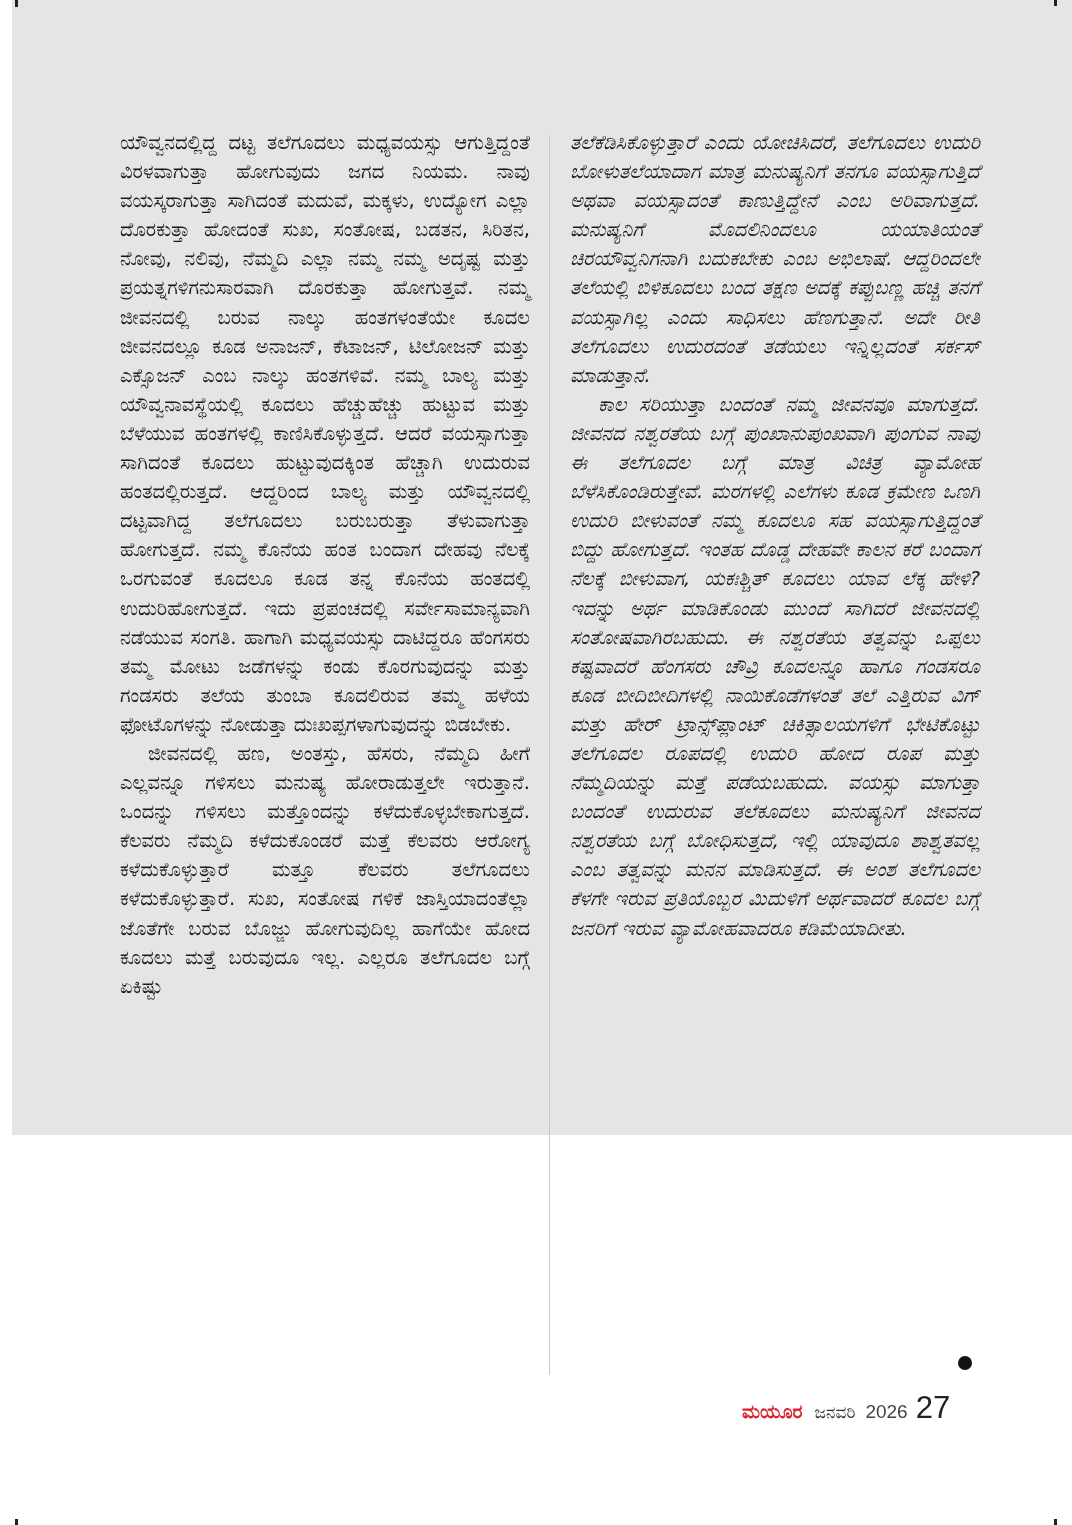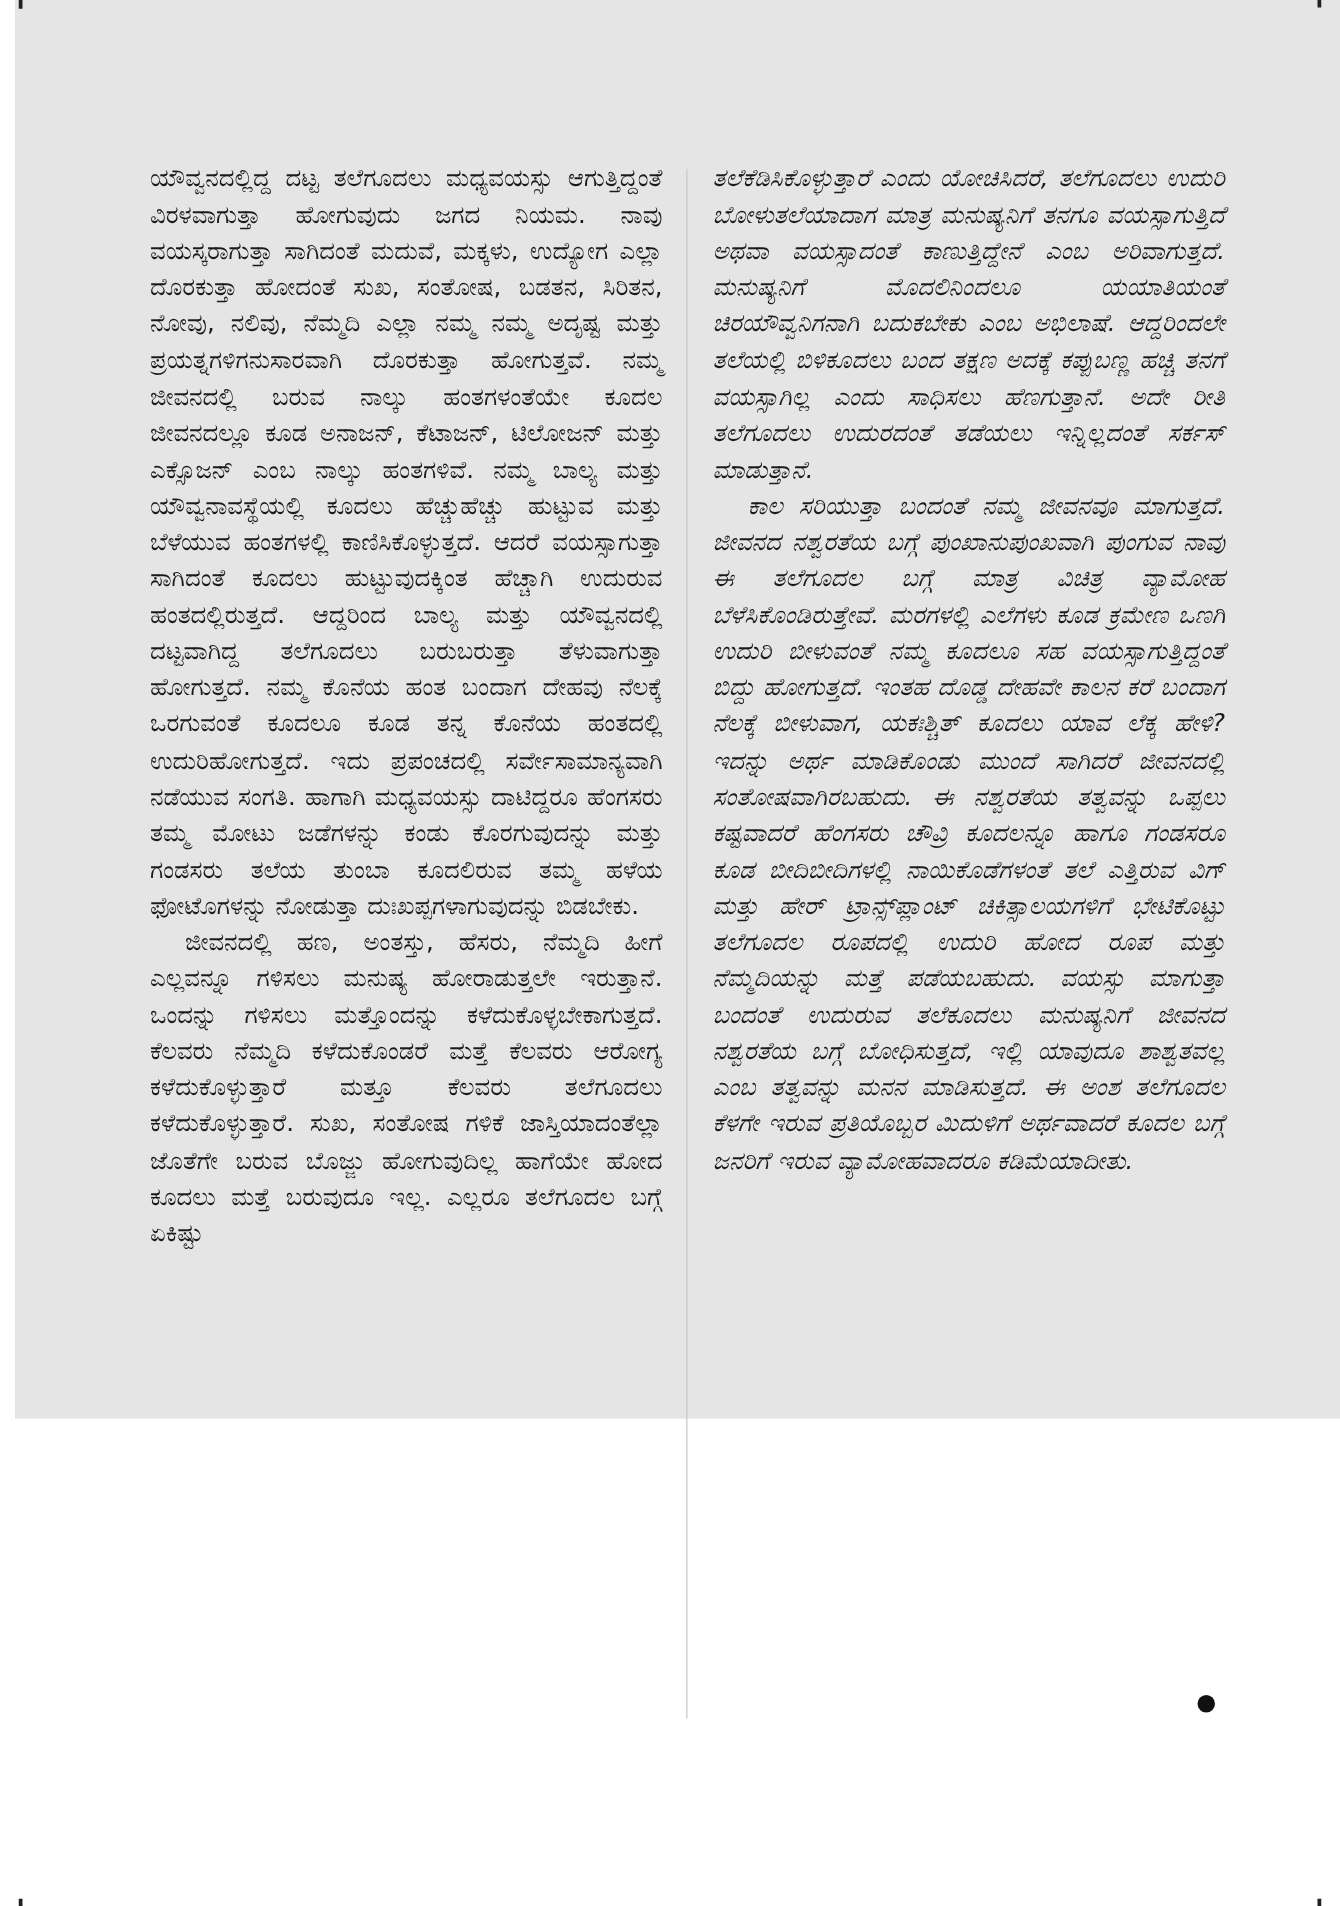--- a/index.html
+++ b/index.html
@@ -42,13 +42,19 @@
 
   <div class="divider"></div>
 
   <div class="column right">
     <p class="para">ತಲೆಕೆಡಿಸಿಕೊಳ್ಳುತ್ತಾರೆ ಎಂದು ಯೋಚಿಸಿದರೆ, ತಲೆಗೂದಲು ಉದುರಿ ಬೋಳುತಲೆಯಾದಾಗ ಮಾತ್ರ ಮನುಷ್ಯನಿಗೆ ತನಗೂ ವಯಸ್ಸಾಗುತ್ತಿದೆ ಅಥವಾ ವಯಸ್ಸಾದಂತೆ ಕಾಣುತ್ತಿದ್ದೇನೆ ಎಂಬ ಅರಿವಾಗುತ್ತದೆ. ಮನುಷ್ಯನಿಗೆ ಮೊದಲಿನಿಂದಲೂ ಯಯಾತಿಯಂತೆ ಚಿರಯೌವ್ವನಿಗನಾಗಿ ಬದುಕಬೇಕು ಎಂಬ ಅಭಿಲಾಷೆ. ಆದ್ದರಿಂದಲೇ ತಲೆಯಲ್ಲಿ ಬಿಳಿಕೂದಲು ಬಂದ ತಕ್ಷಣ ಅದಕ್ಕೆ ಕಪ್ಪುಬಣ್ಣ ಹಚ್ಚಿ ತನಗೆ ವಯಸ್ಸಾಗಿಲ್ಲ ಎಂದು ಸಾಧಿಸಲು ಹೆಣಗುತ್ತಾನೆ. ಅದೇ ರೀತಿ ತಲೆಗೂದಲು ಉದುರದಂತೆ ತಡೆಯಲು ಇನ್ನಿಲ್ಲದಂತೆ ಸರ್ಕಸ್ ಮಾಡುತ್ತಾನೆ.</p>
     <p class="para indent">ಕಾಲ ಸರಿಯುತ್ತಾ ಬಂದಂತೆ ನಮ್ಮ ಜೀವನವೂ ಮಾಗುತ್ತದೆ. ಜೀವನದ ನಶ್ವರತೆಯ ಬಗ್ಗೆ ಪುಂಖಾನುಪುಂಖವಾಗಿ ಪುಂಗುವ ನಾವು ಈ ತಲೆಗೂದಲ ಬಗ್ಗೆ ಮಾತ್ರ ವಿಚಿತ್ರ ವ್ಯಾಮೋಹ ಬೆಳೆಸಿಕೊಂಡಿರುತ್ತೇವೆ. ಮರಗಳಲ್ಲಿ ಎಲೆಗಳು ಕೂಡ ಕ್ರಮೇಣ ಒಣಗಿ ಉದುರಿ ಬೀಳುವಂತೆ ನಮ್ಮ ಕೂದಲೂ ಸಹ ವಯಸ್ಸಾಗುತ್ತಿದ್ದಂತೆ ಬಿದ್ದು ಹೋಗುತ್ತದೆ. ಇಂತಹ ದೊಡ್ಡ ದೇಹವೇ ಕಾಲನ ಕರೆ ಬಂದಾಗ ನೆಲಕ್ಕೆ ಬೀಳುವಾಗ, ಯಕಃಶ್ಚಿತ್ ಕೂದಲು ಯಾವ ಲೆಕ್ಕ ಹೇಳಿ? ಇದನ್ನು ಅರ್ಥ ಮಾಡಿಕೊಂಡು ಮುಂದೆ ಸಾಗಿದರೆ ಜೀವನದಲ್ಲಿ ಸಂತೋಷವಾಗಿರಬಹುದು. ಈ ನಶ್ವರತೆಯ ತತ್ವವನ್ನು ಒಪ್ಪಲು ಕಷ್ಟವಾದರೆ ಹೆಂಗಸರು ಚೌವ್ರಿ ಕೂದಲನ್ನೂ ಹಾಗೂ ಗಂಡಸರೂ ಕೂಡ ಬೀದಿಬೀದಿಗಳಲ್ಲಿ ನಾಯಿಕೊಡೆಗಳಂತೆ ತಲೆ ಎತ್ತಿರುವ ವಿಗ್ ಮತ್ತು ಹೇರ್ ಟ್ರಾನ್ಸ್‌ಪ್ಲಾಂಟ್ ಚಿಕಿತ್ಸಾಲಯಗಳಿಗೆ ಭೇಟಿಕೊಟ್ಟು ತಲೆಗೂದಲ ರೂಪದಲ್ಲಿ ಉದುರಿ ಹೋದ ರೂಪ ಮತ್ತು ನೆಮ್ಮದಿಯನ್ನು ಮತ್ತೆ ಪಡೆಯಬಹುದು. ವಯಸ್ಸು ಮಾಗುತ್ತಾ ಬಂದಂತೆ ಉದುರುವ ತಲೆಕೂದಲು ಮನುಷ್ಯನಿಗೆ ಜೀವನದ ನಶ್ವರತೆಯ ಬಗ್ಗೆ ಬೋಧಿಸುತ್ತದೆ, ಇಲ್ಲಿ ಯಾವುದೂ ಶಾಶ್ವತವಲ್ಲ ಎಂಬ ತತ್ವವನ್ನು ಮನನ ಮಾಡಿಸುತ್ತದೆ. ಈ ಅಂಶ ತಲೆಗೂದಲ ಕೆಳಗೇ ಇರುವ ಪ್ರತಿಯೊಬ್ಬರ ಮಿದುಳಿಗೆ ಅರ್ಥವಾದರೆ ಕೂದಲ ಬಗ್ಗೆ ಜನರಿಗೆ ಇರುವ ವ್ಯಾಮೋಹವಾದರೂ ಕಡಿಮೆಯಾದೀತು.</p>
   </div>
 
   <div class="end-dot"></div>
 
+  <div class="footer">
+    <span class="brand" style="color: rgb(215, 38, 47);">ಮಯೂರ</span>
+    <span class="month">ಜನವರಿ</span>
+    <span class="year">2026</span>
+    <span class="pageno">27</span>
+  </div>
 </div>
 
 </body></html>

